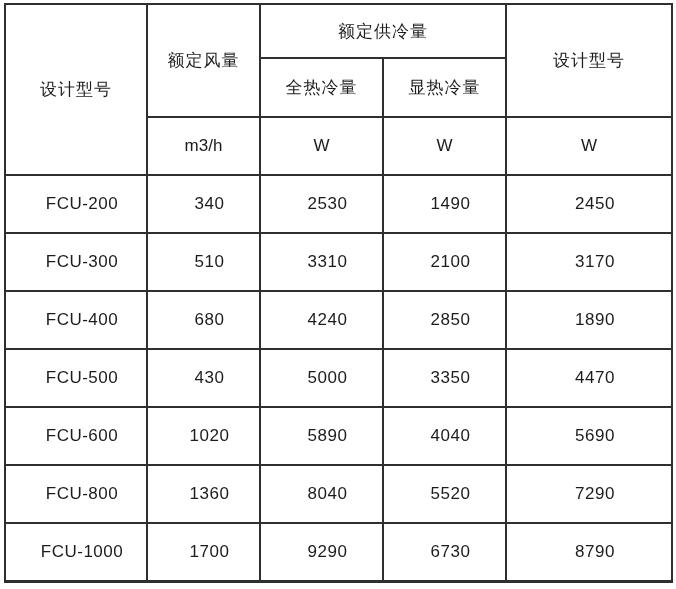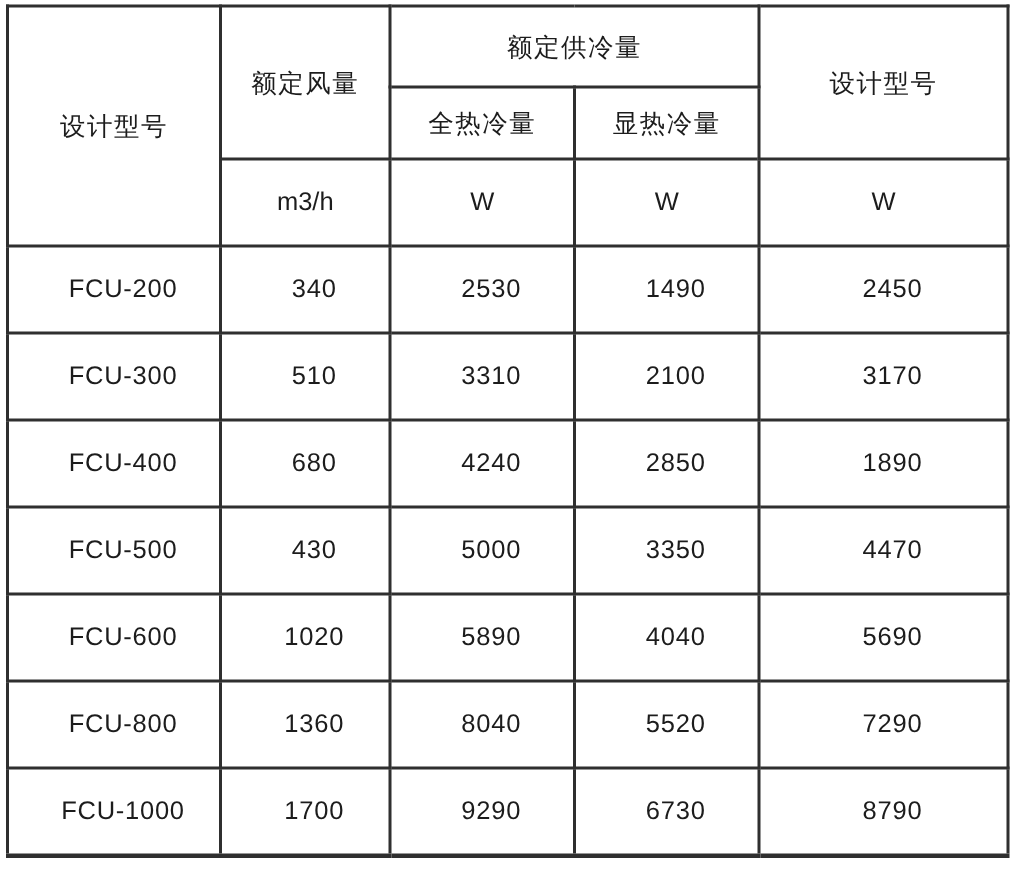--- a/index.html
+++ b/index.html
@@ -26,21 +26,21 @@
     vertical-align: middle;
     font-weight: 400;
     color: #1c1c1c;
     font-size: 17px;
     overflow: hidden;
     white-space: nowrap;
   }
   table.spec-table th { letter-spacing: 1px; }
   table.spec-table th.latin { letter-spacing: 0; }
   tr.hr1 th { height: 54px; }
-  tr.hr2 th { height: 48px; }
+  tr.hr2 th { height: 59px; }
   tr.hr3 th { height: 58px; }
   tbody tr td { height: 58px; letter-spacing: 0.5px; padding-left: 12px; }
   tbody tr:last-child td { border-bottom-width: 3px; }
   col.c1 { width: 142px; }
   col.c2 { width: 113px; }
   col.c3 { width: 123px; }
   col.c4 { width: 123px; }
   col.c5 { width: 166px; }
 </style>
 </head>

